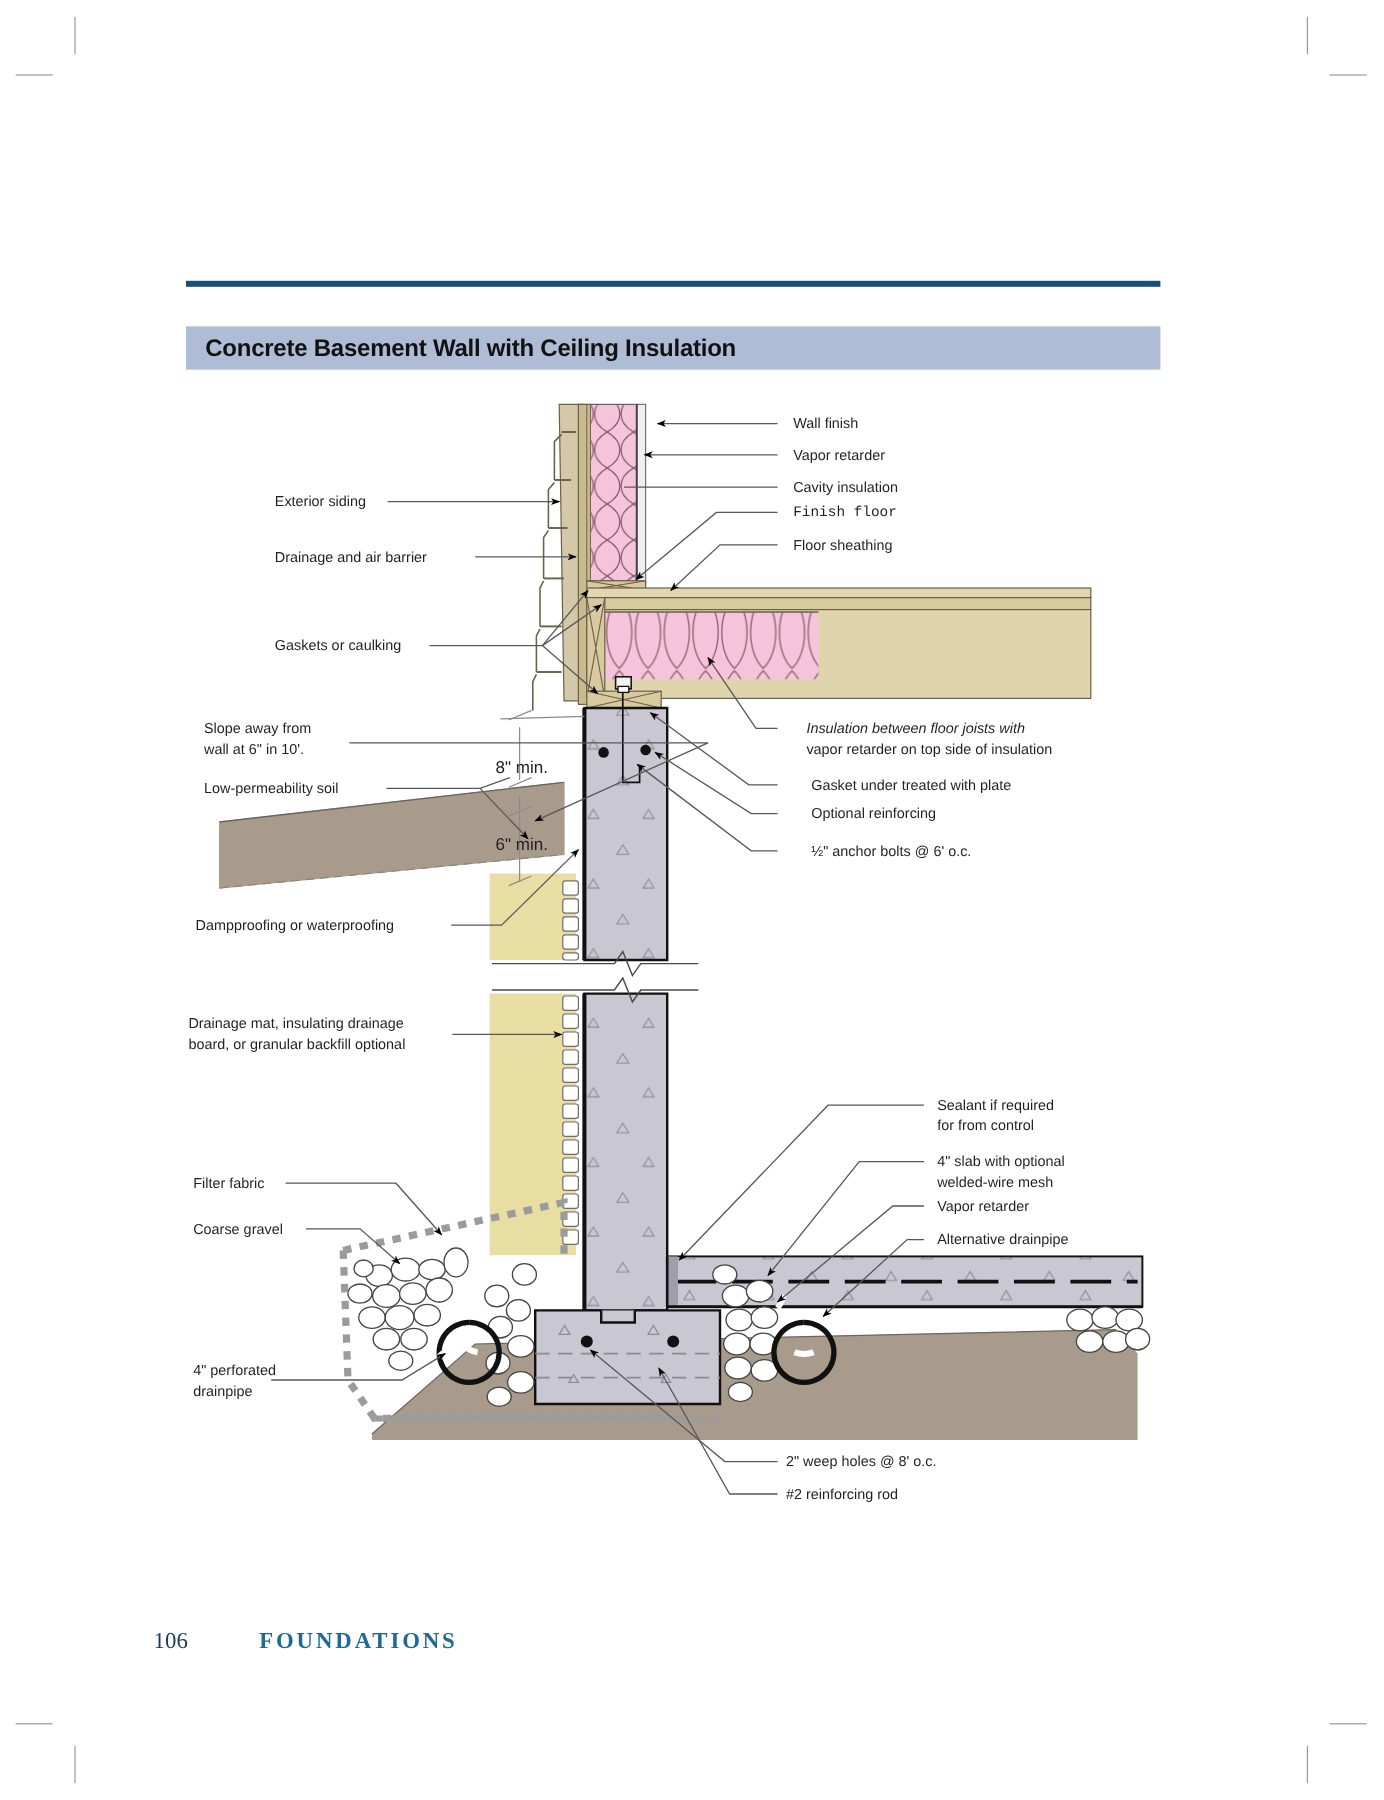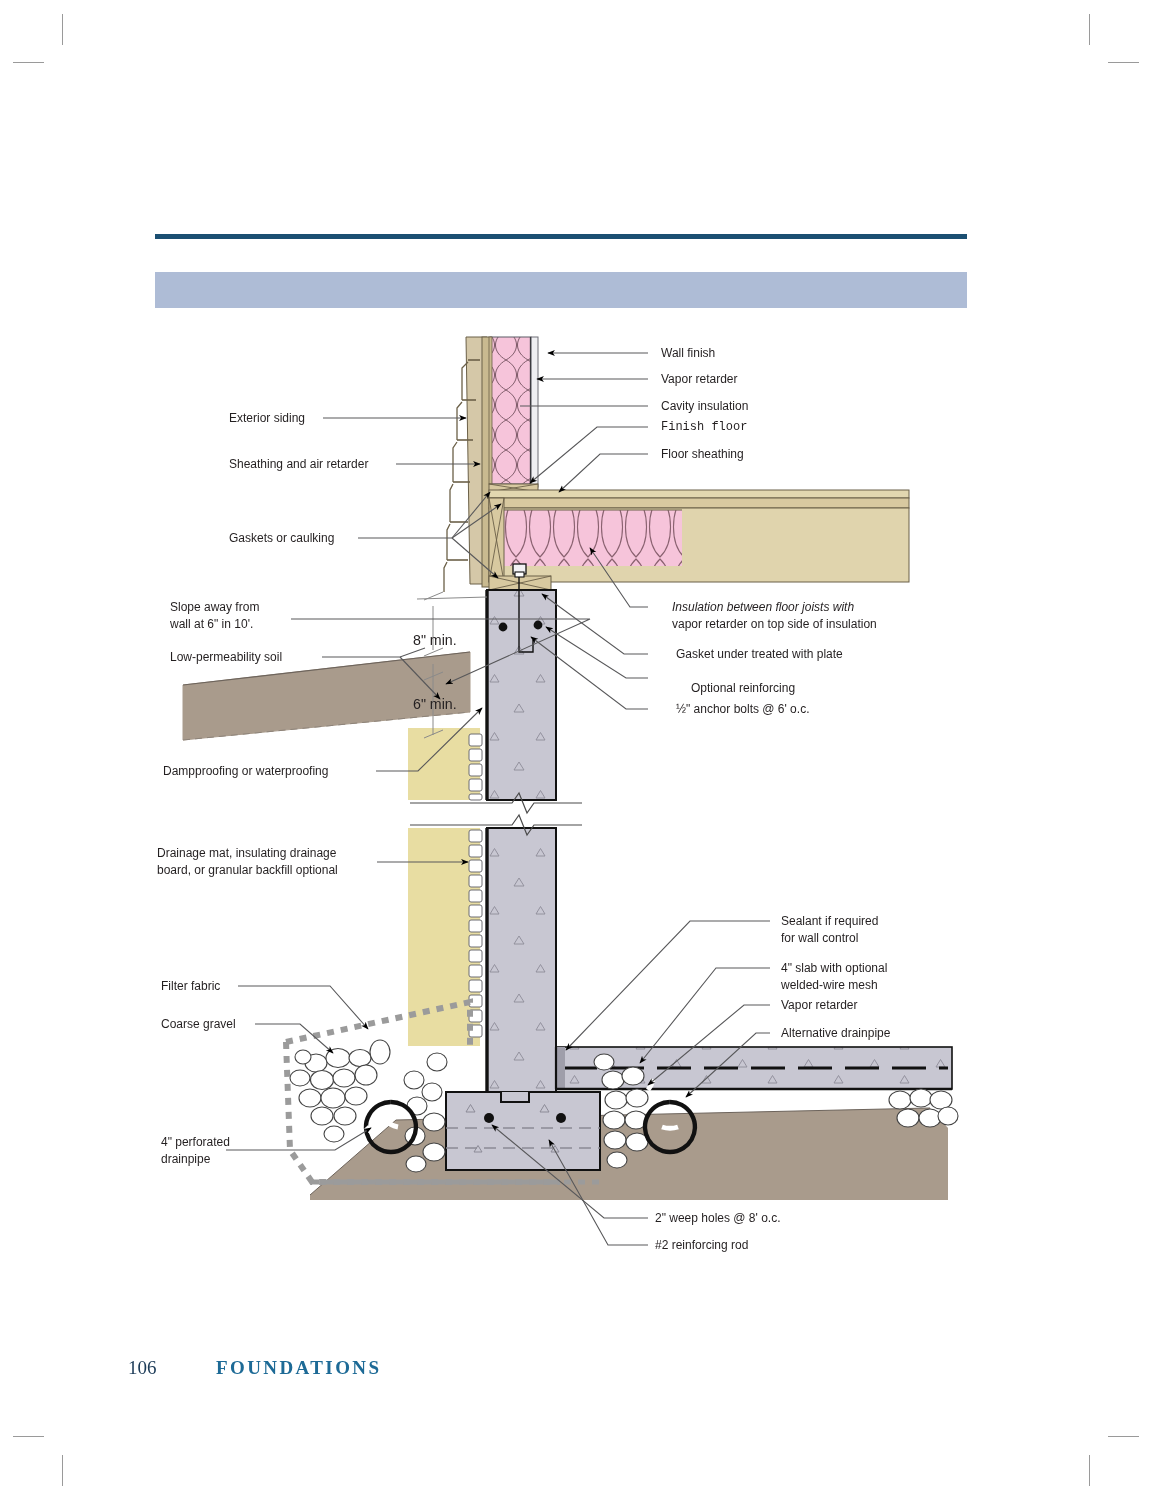--- a/index.html
+++ b/index.html
@@ -44,20 +44,21 @@
   <div class="crop" style="left:13px;  top:62px;   width:31px;  height:1.4px;"></div>
   <div class="crop" style="left:1089px;top:14px;   width:1.4px; height:31px;"></div>
   <div class="crop" style="left:1108px;top:62px;   width:31px;  height:1.4px;"></div>
   <div class="crop" style="left:62px;  top:1455px; width:1.4px; height:31px;"></div>
   <div class="crop" style="left:13px;  top:1436px; width:31px;  height:1.4px;"></div>
   <div class="crop" style="left:1089px;top:1455px; width:1.4px; height:31px;"></div>
   <div class="crop" style="left:1108px;top:1436px; width:31px;  height:1.4px;"></div>
 
   <div id="rule"></div>
   <div id="titleband"></div>
+  <div id="titletext">Concrete Basement Wall with Ceiling Insulation</div>
 
   <svg id="draw" viewBox="0 0 1153 1500" xmlns="http://www.w3.org/2000/svg">
     <defs>
 
       <pattern id="battV" x="0" y="0" width="22" height="30" patternUnits="userSpaceOnUse">
         <rect width="22" height="30" fill="#f6c4da"></rect>
         <path d="M0,0 C14,8 14,22 0,30 M22,0 C8,8 8,22 22,30" fill="none" stroke="#7d5a68" stroke-width="1"></path>
       </pattern>
 
       <pattern id="battH" x="0" y="0" width="24" height="62" patternUnits="userSpaceOnUse">
@@ -337,44 +338,44 @@
     </g>
   </svg>
 
   <div class="lbl" style="left:661px; top:345px;">Wall finish</div>
   <div class="lbl" style="left:661px; top:371px;">Vapor retarder</div>
   <div class="lbl" style="left:661px; top:398px;">Cavity insulation</div>
   <div class="lbl" style="left:661px; top:419px;font-family:Liberation Mono, monospace;">Finish floor</div>
   <div class="lbl" style="left:661px; top:446px;">Floor sheathing</div>
 
   <div class="lbl" style="left:229px; top:410px;">Exterior siding</div>
-  <div class="lbl" style="left:229px; top:456px;">Sheathing and air retarder</div>
+  <div class="lbl" style="left:229px; top:456px;">Drainage and air barrier</div>
   <div class="lbl" style="left:229px; top:530px;">Gaskets or caulking</div>
 
   <div class="lbl" style="left:672px; top:599px;font-style:italic;">Insulation between floor joists with</div>
   <div class="lbl" style="left:672px; top:616px;">vapor retarder on top side of insulation</div>
   <div class="lbl" style="left:676px; top:646px;">Gasket under treated with plate</div>
-  <div class="lbl" style="left:691px; top:670px;margin-top:10px;">Optional reinforcing</div>
+  <div class="lbl" style="left:676px; top:670px;">Optional reinforcing</div>
   <div class="lbl" style="left:676px; top:701px;">½" anchor bolts @ 6' o.c.</div>
 
   <div class="lbl" style="left:170px; top:599px;">Slope away from</div>
   <div class="lbl" style="left:170px; top:616px;">wall at 6" in 10'.</div>
   <div class="lbl" style="left:170px; top:649px;">Low-permeability soil</div>
   <div class="lbl" style="left:163px; top:763px;">Dampproofing or waterproofing</div>
 
   <div class="lbl" style="left:157px; top:845px;">Drainage mat, insulating drainage</div>
   <div class="lbl" style="left:157px; top:862px;">board, or granular backfill optional</div>
 
   <div class="lbl" style="left:161px; top:978px;">Filter fabric</div>
   <div class="lbl" style="left:161px; top:1016px;">Coarse gravel</div>
   <div class="lbl" style="left:161px; top:1134px;">4" perforated</div>
   <div class="lbl" style="left:161px; top:1151px;">drainpipe</div>
 
   <div class="lbl" style="left:781px; top:913px;">Sealant if required</div>
-  <div class="lbl" style="left:781px; top:930px;">for wall control</div>
+  <div class="lbl" style="left:781px; top:930px;">for from control</div>
   <div class="lbl" style="left:781px; top:960px;">4" slab with optional</div>
   <div class="lbl" style="left:781px; top:977px;">welded-wire mesh</div>
   <div class="lbl" style="left:781px; top:997px;">Vapor retarder</div>
   <div class="lbl" style="left:781px; top:1025px;">Alternative drainpipe</div>
 
   <div class="lbl" style="left:655px; top:1210px;">2" weep holes @ 8' o.c.</div>
   <div class="lbl" style="left:655px; top:1237px;">#2 reinforcing rod</div>
 
   <div class="dim" style="left:413px; top:632px;">8" min.</div>
   <div class="dim" style="left:413px; top:696px;">6" min.</div>

